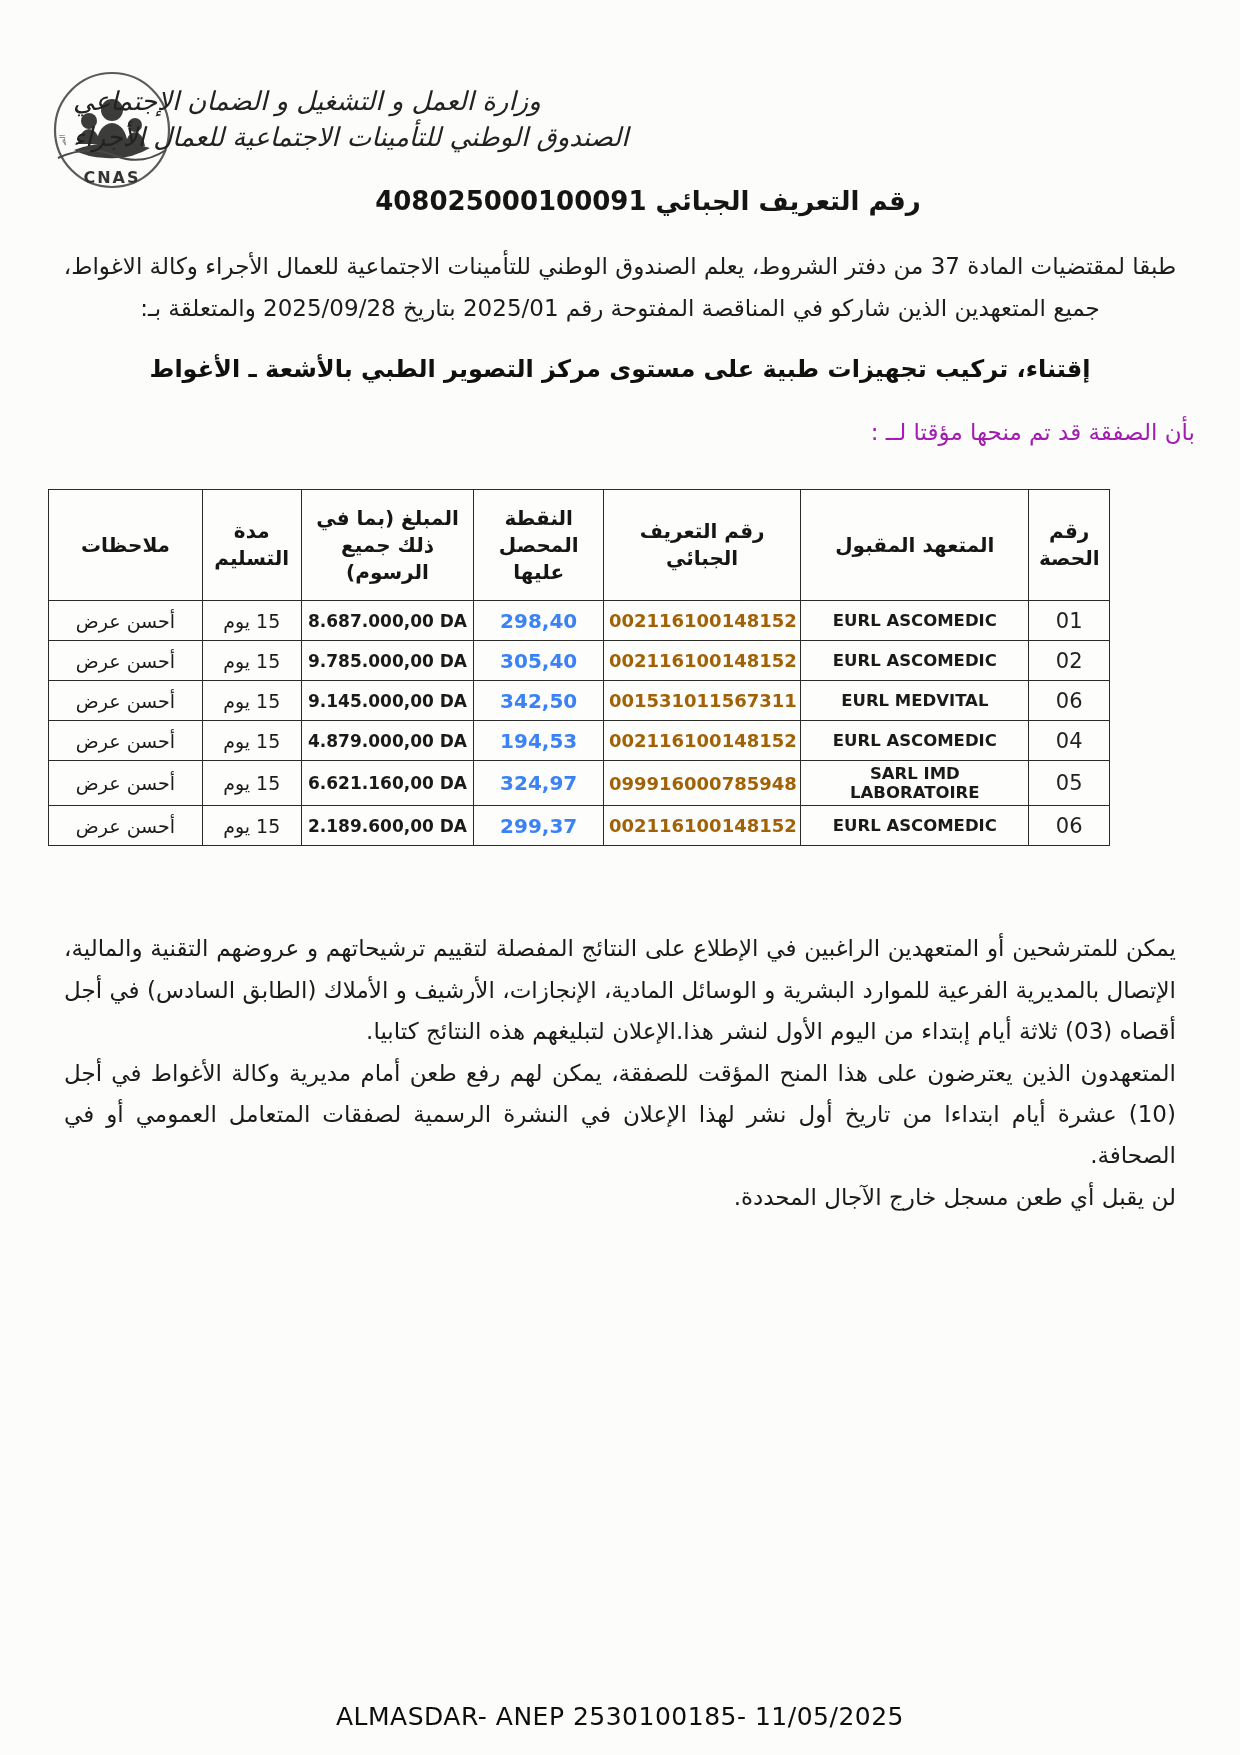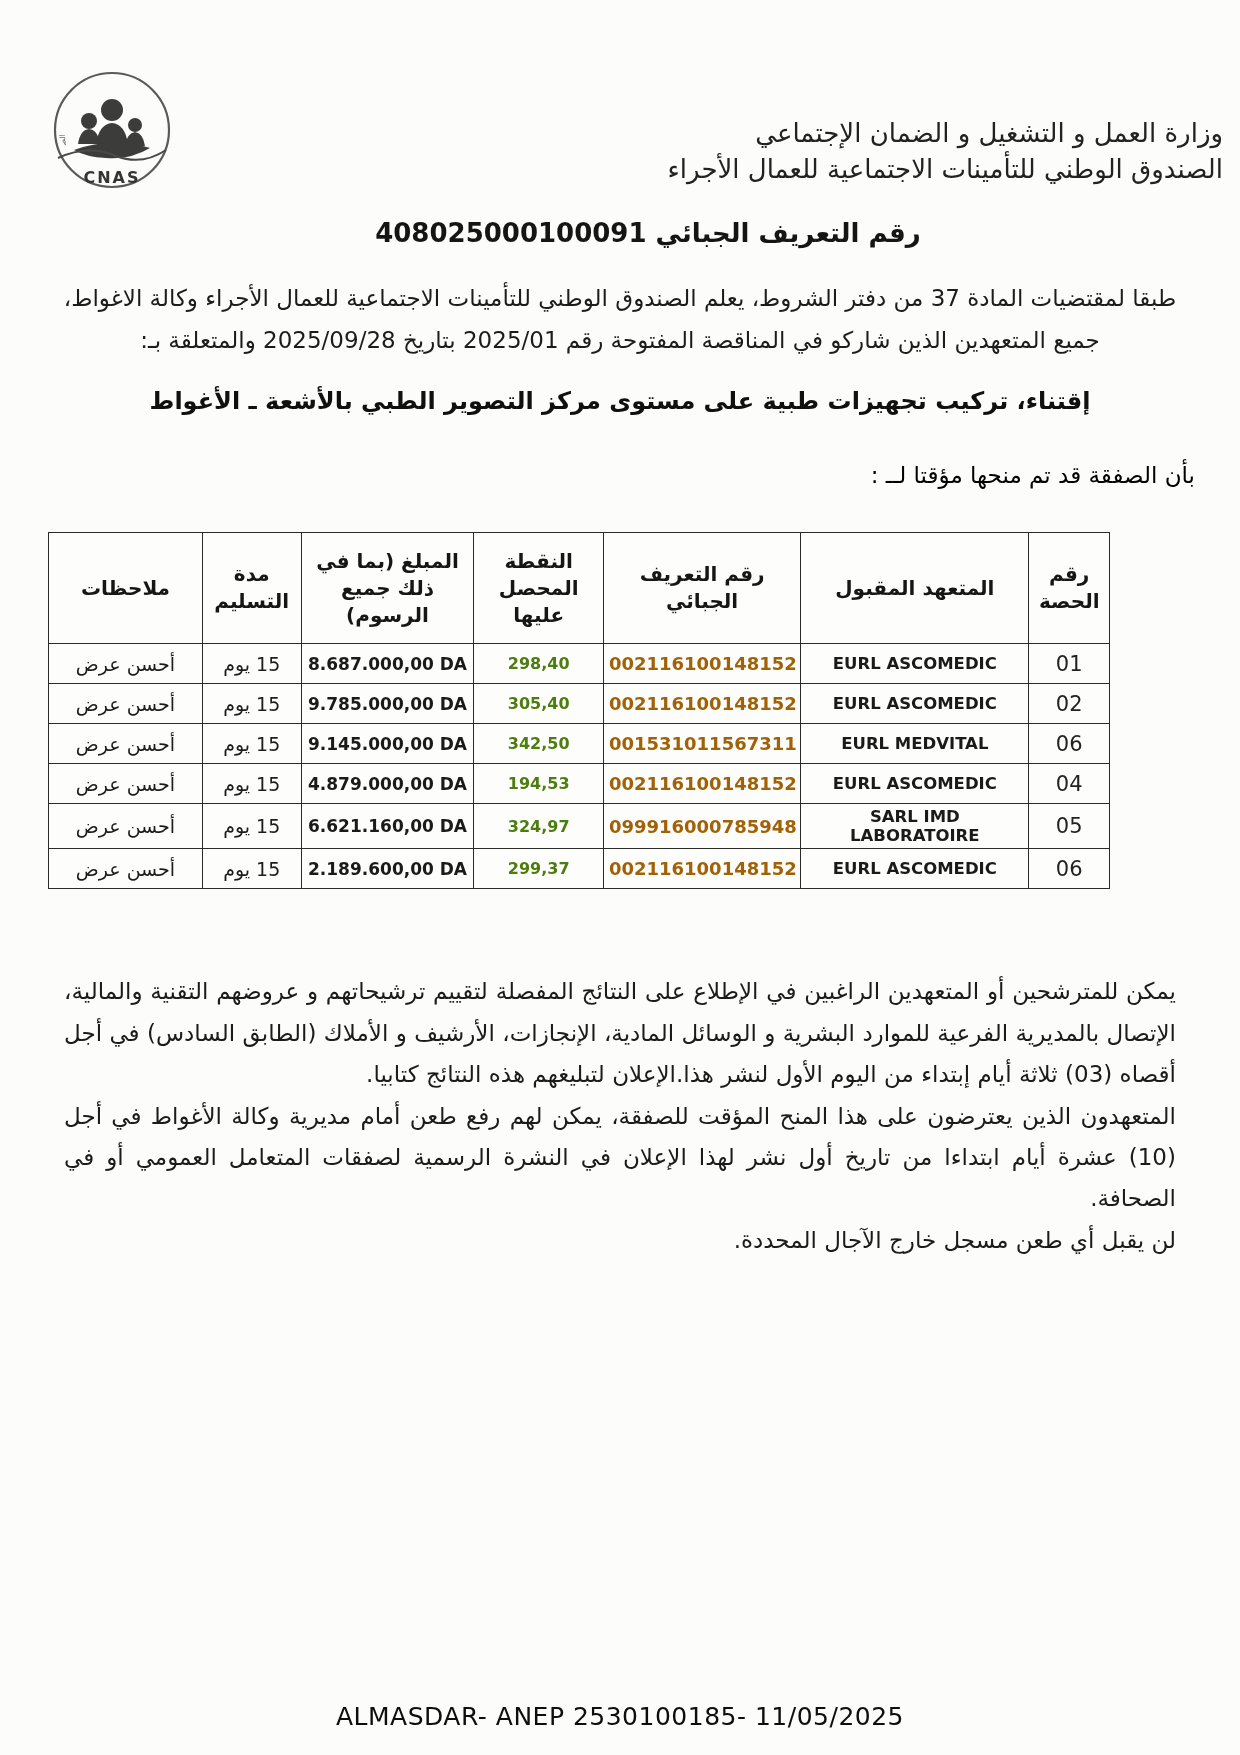--- a/index.html
+++ b/index.html
@@ -12,36 +12,36 @@
     color:#1d1d1d;
     direction:rtl;
     overflow:hidden;
   }
   .content { padding:0 45px; }
 
   
   .logo-wrap { position:absolute; top:68px; left:50px; width:124px; height:130px; }
 
   
-  .header-block { position:relative; left:28px; padding-top:116px; text-align:right;
-                  font-size:26px; line-height:1.38; color:#222; }
+  .header-block { position:relative; left:28px; padding-top:84px; text-align:left;
+                  font-size:26px; line-height:1.38; color:#222;font-style:italic; }
   .tax-line { position:relative; left:28px; margin-top:30px; text-align:center;
               font-size:26px; font-weight:700; color:#151515; }
   .tax-line .num { letter-spacing:0.5px; }
 
   
   .title-line { position:relative; left:28px; margin-top:32px; text-align:center; }
   .title-line span { display:inline-block; font-size:27px; font-weight:700; color:#101010;
                      border-bottom:3px solid #151515; padding:0 6px 4px; }
 
   
   .intro-par { margin:30px auto 0; width:1115px; text-align:center;
                font-size:23px; line-height:1.82; color:#1c1c1c; }
   .subject-line { margin-top:26px; text-align:center; font-size:24px; font-weight:700; color:#101010; }
-  .award-line { margin-top:47px; text-align:right; padding-left:145px; font-size:23px; color:#000000; }
+  .award-line { margin-top:36px; text-align:right; padding-left:145px; font-size:23px; color:#a21caf; }
 
   
   table.results { border-collapse:collapse; table-layout:fixed;
                   width:1062px; margin:44px 85px 0 0;
                   background:#fdfdfc; }
   table.results th, table.results td {
     border:1.6px solid #2a2a28;
     text-align:center; vertical-align:middle;
     padding:3px 5px;
     overflow:hidden;
@@ -51,21 +51,21 @@
   .col-lot      { width:7.6%; }
   .col-bidder   { width:21.5%; }
   .col-taxid    { width:18.6%; }
   .col-score    { width:12.2%; }
   .col-amount   { width:16.3%; }
   .col-duration { width:9.3%; }
   .col-notes    { width:14.5%; }
   td.col-lot      { font-size:21px; color:#222; }
   td.col-bidder   { font-size:16.5px; font-weight:700; text-align:right; direction:ltr; padding-left:10px; color:#1a1a1a; }
   td.col-taxid    { font-size:18px; font-weight:700; direction:ltr; color:#a16207; }
-  td.col-score    { font-size:16px; font-weight:700; color:#4d7c0f; }
+  td.col-score    { font-size:20px; font-weight:700; color:#3b82f6; }
   td.col-amount   { font-size:17px; font-weight:700; direction:ltr; color:#1a1a1a; }
   td.col-duration { font-size:19px; color:#1c1c1c; }
   td.col-notes    { font-size:19px; color:#1c1c1c; }
 
   
   .body-block { margin:82px auto 0; width:1112px; font-size:23px; line-height:1.8;
                 text-align:justify; text-justify:inter-word; color:#1b1b1b; }
   .body-block p { margin:0; }
   .body-block p.no-justify { text-align:right; }
 

